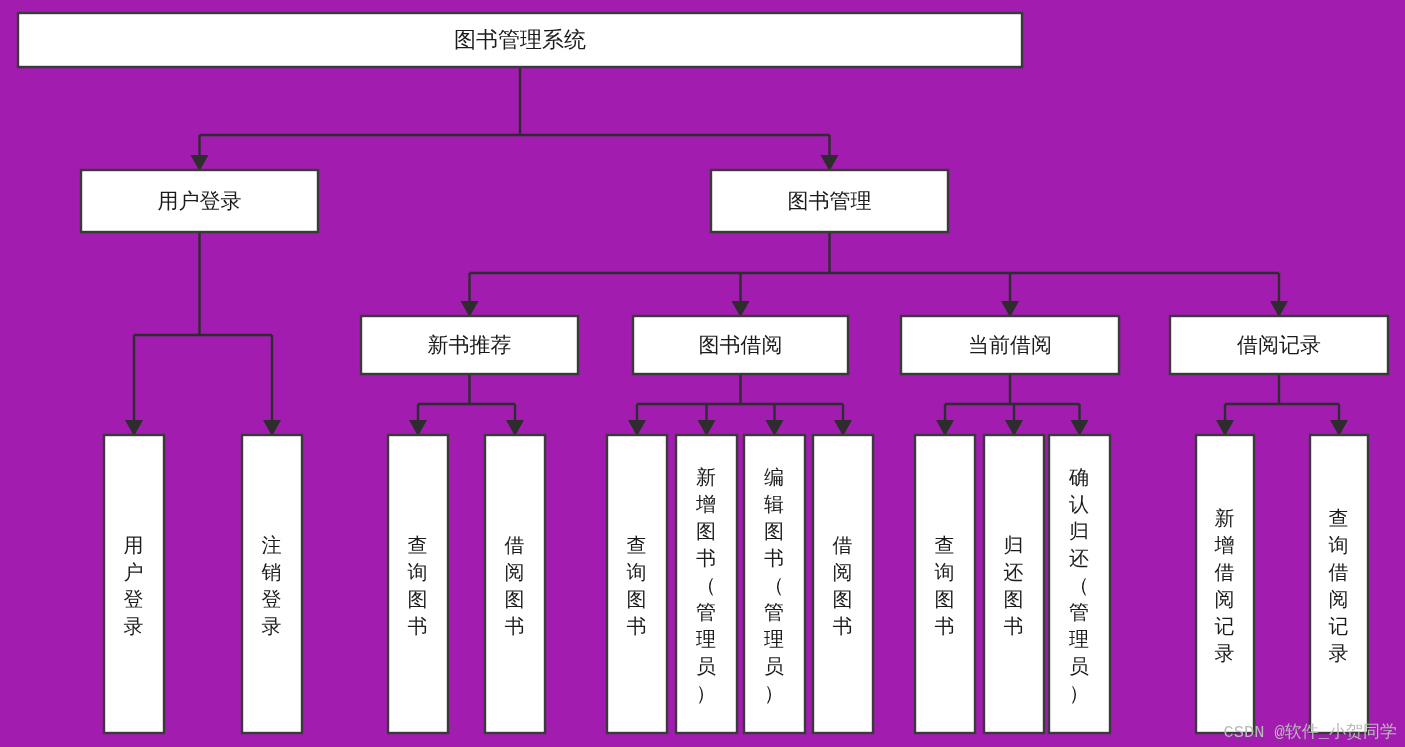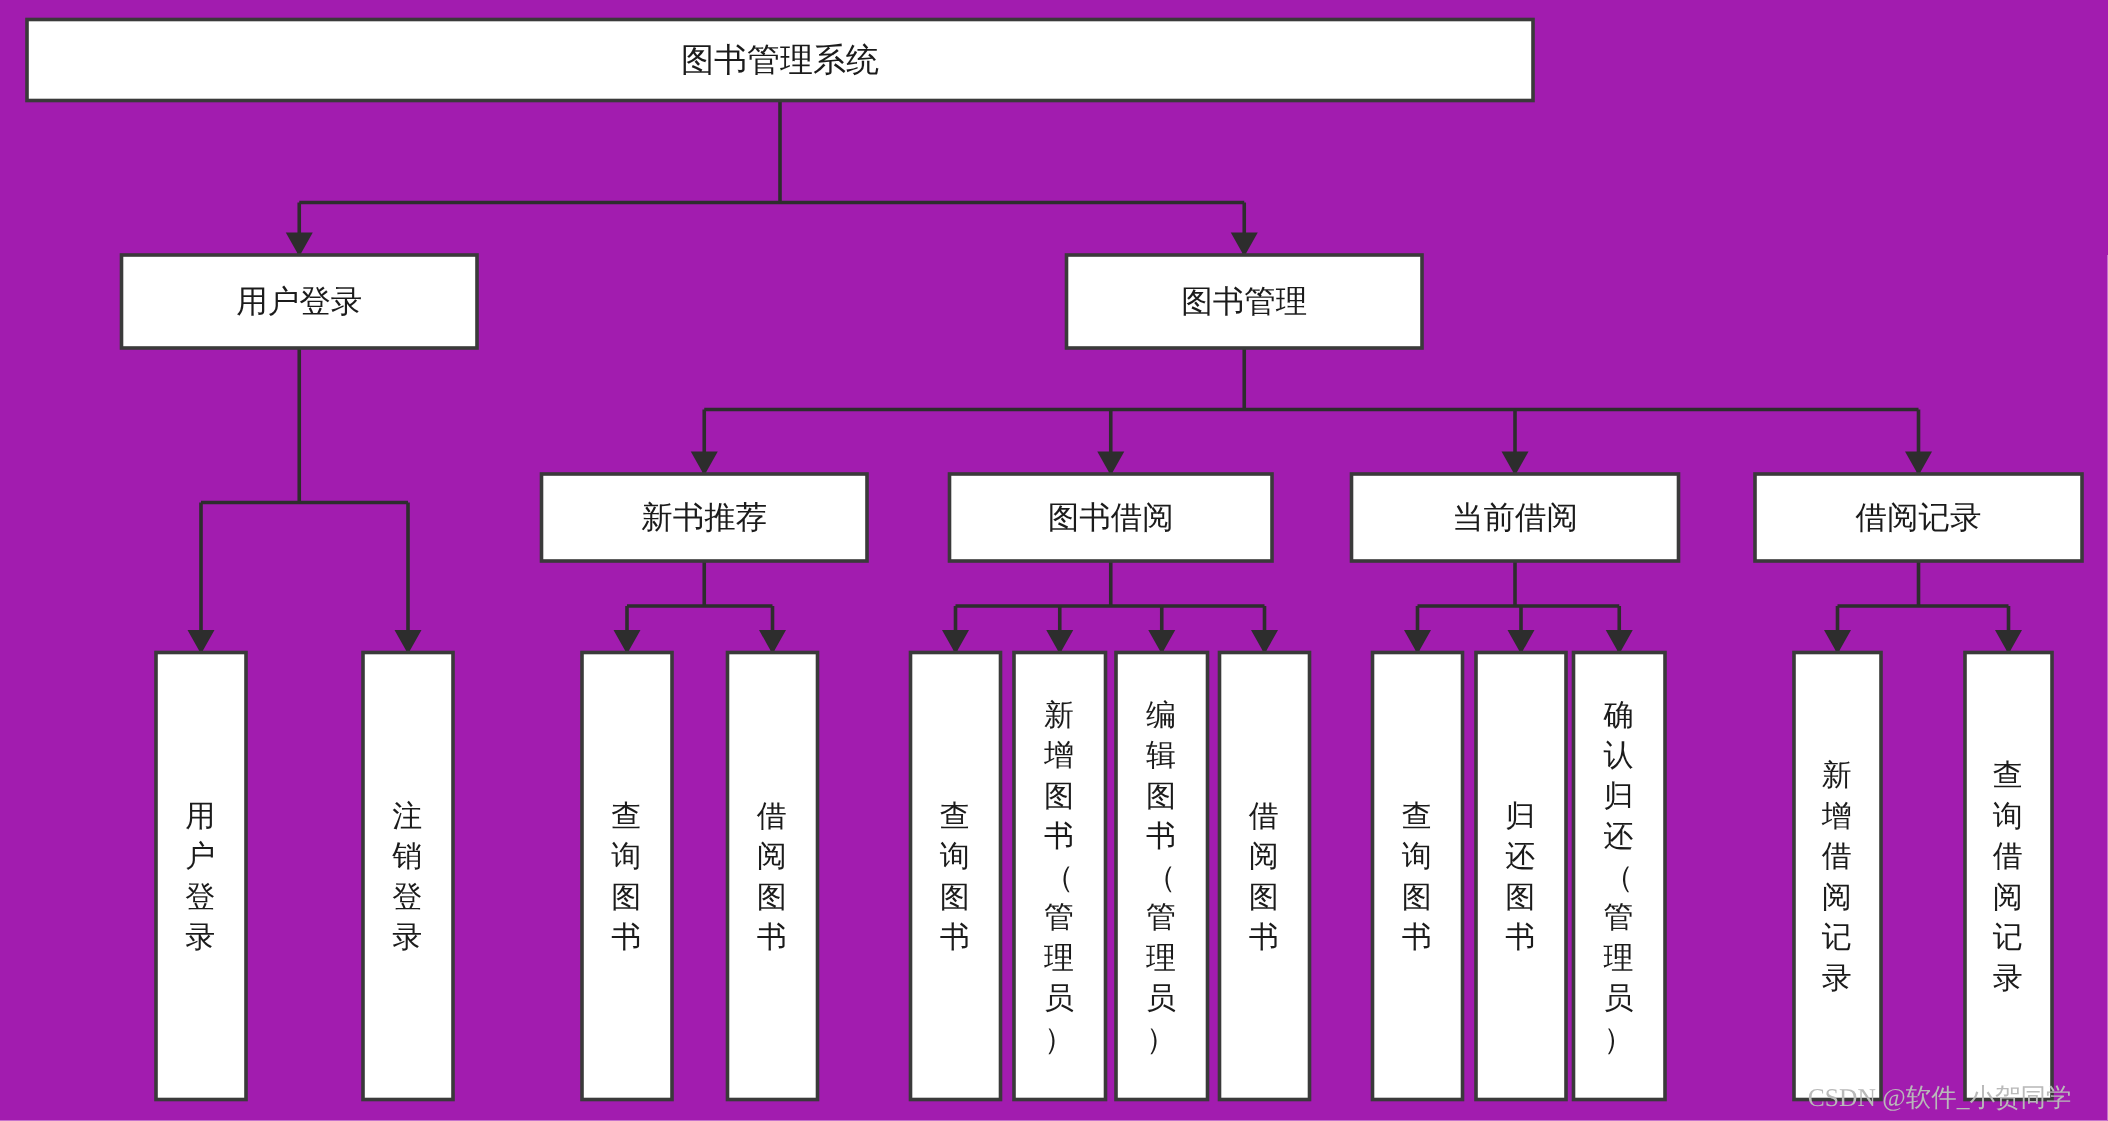--- a/index.html
+++ b/index.html
@@ -51,23 +51,23 @@
     stroke-width: 2.4;
     fill: none;
     stroke-linecap: butt;
   }
   .edge-arrow {
     fill: #2d2d2d;
     stroke: none;
   }
   .watermark {
     position: absolute;
-    right: 24px;
+    right: 8px;
     bottom: 4px;
-    font-family: Liberation Serif, serif;
+    font-family: Liberation Mono, monospace;
     font-size: 17px;
     color: #b9b9b9;
     white-space: nowrap;
     user-select: none;
   }
 </style>
 </head>
 <body>
 
 <div id="diagram-root">

